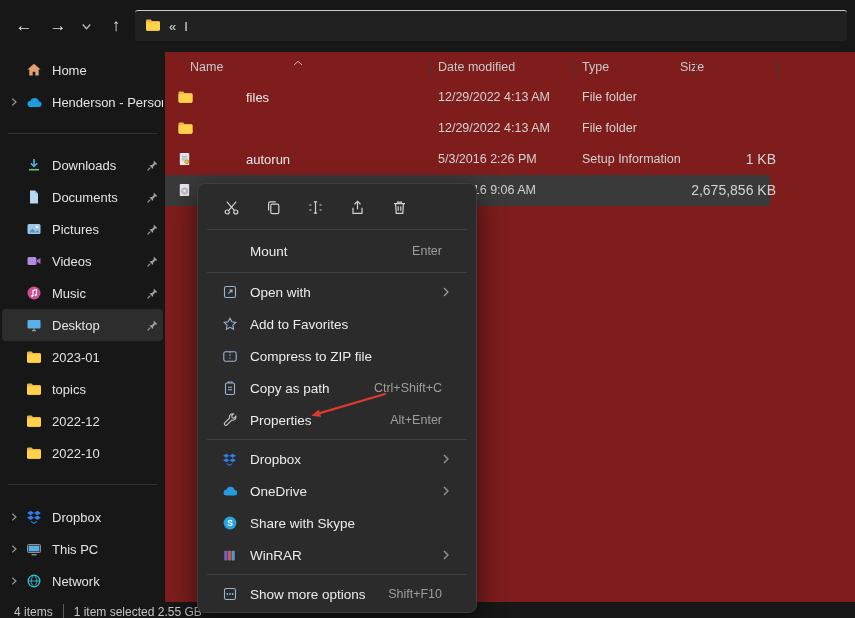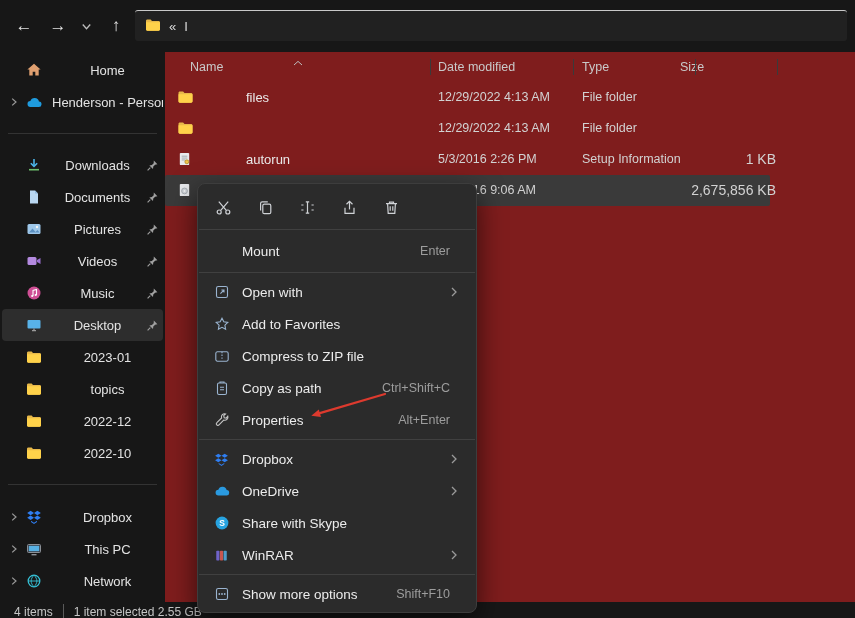--- a/index.html
+++ b/index.html
@@ -14,21 +14,21 @@
   .topbar { position:absolute; top:0; left:0; right:0; height:52px; background:#171717; }
   .navbtn { position:absolute; top:12px; width:28px; height:28px; display:flex; align-items:center; justify-content:center;
             color:#e2e2e2; font-size:17px; border-radius:4px; cursor:default; }
   .navbtn.small { width:20px; }
   .addressbar { position:absolute; left:135px; right:8px; top:10px; height:31px;
                 background:#212121; border-radius:3px; border-top:1px solid #c9c9c9;
                 display:flex; align-items:center; padding:0 10px; gap:8px; }
   .addr-seg { color:#dcdcdc; font-size:13px; }
   
   .sidebar { position:absolute; top:52px; left:0; width:165px; bottom:16px; background:#171717; overflow:hidden; }
-  .srow { position:absolute; left:2px; right:2px; height:32px; display:flex; align-items:center; border-radius:4px;text-align:center; }
+  .srow { position:absolute; left:2px; right:2px; height:32px; display:flex; align-items:center; border-radius:4px; }
   .srow.selected { background:#2d2d2d; }
   .exp { width:24px; display:flex; align-items:center; justify-content:center; flex:0 0 24px; }
   .sicon { width:18px; flex:0 0 18px; display:flex; align-items:center; justify-content:flex-start; }
   .slabel { margin-left:8px; color:#e3e3e3; white-space:nowrap; overflow:hidden; flex:1 1 auto; }
   .pin { flex:0 0 18px; display:flex; align-items:center; justify-content:center; margin-right:2px; }
   .ssep { position:absolute; left:8px; right:8px; height:1px; background:#333; }
   
   .content { position:absolute; top:52px; left:165px; right:0; bottom:16px; background:#7f1d1d; }
   .fheader { position:relative; height:30px; }
   .fcol { position:absolute; top:0; height:30px; line-height:30px; color:#c9c9c9; font-size:12.5px; }
@@ -42,21 +42,21 @@
   .fdate { left:273px; width:130px; color:#d2d2d2; font-size:12.5px; }
   .ftype { left:417px; width:112px; color:#d2d2d2; font-size:12.5px; }
   .fsize { left:476px; width:135px; text-align:right; color:#d2d2d2; font-size:14px; }
   
   .statusbar { position:absolute; left:0; right:0; bottom:0; height:14px; overflow:hidden;
                padding-left:14px; color:#c6c6c6; font-size:12px; line-height:16px; display:flex; }
   .statusbar .sel { margin-left:10px; padding-left:10px; border-left:1px solid #5a5a5a; }
   
   .cmenu { position:absolute; left:197px; top:183px; width:280px; height:430px;
            background:#2b2b2b; border:1px solid #3d3d3d; border-radius:8px;
-           box-shadow:0 10px 28px rgba(0,0,0,.6); padding:4px 0; z-index:10; }
+           box-shadow:0 10px 28px rgba(0,0,0,.6); padding:4px 8px; z-index:10; }
   .qrow { height:38px; display:flex; align-items:center; padding-left:6px; gap:4px; }
   .qbtn { width:38px; height:32px; display:flex; align-items:center; justify-content:center; border-radius:4px; }
   .msep { height:1px; background:#404040; margin:3px 1px; }
   .mitem { height:32px; display:flex; align-items:center; padding:0 12px; border-radius:4px; margin:0 4px; }
   .micon { flex:0 0 20px; display:flex; align-items:center; justify-content:flex-start; }
   .mlabel { margin-left:8px; color:#ececec; font-size:13.5px; white-space:nowrap; }
   .msc { margin-left:auto; margin-right:10px; color:#9d9d9d; font-size:12.5px; }
   .mchev { margin-left:auto; display:flex; align-items:center; }
   .mitem.tall { height:36px; }
   

